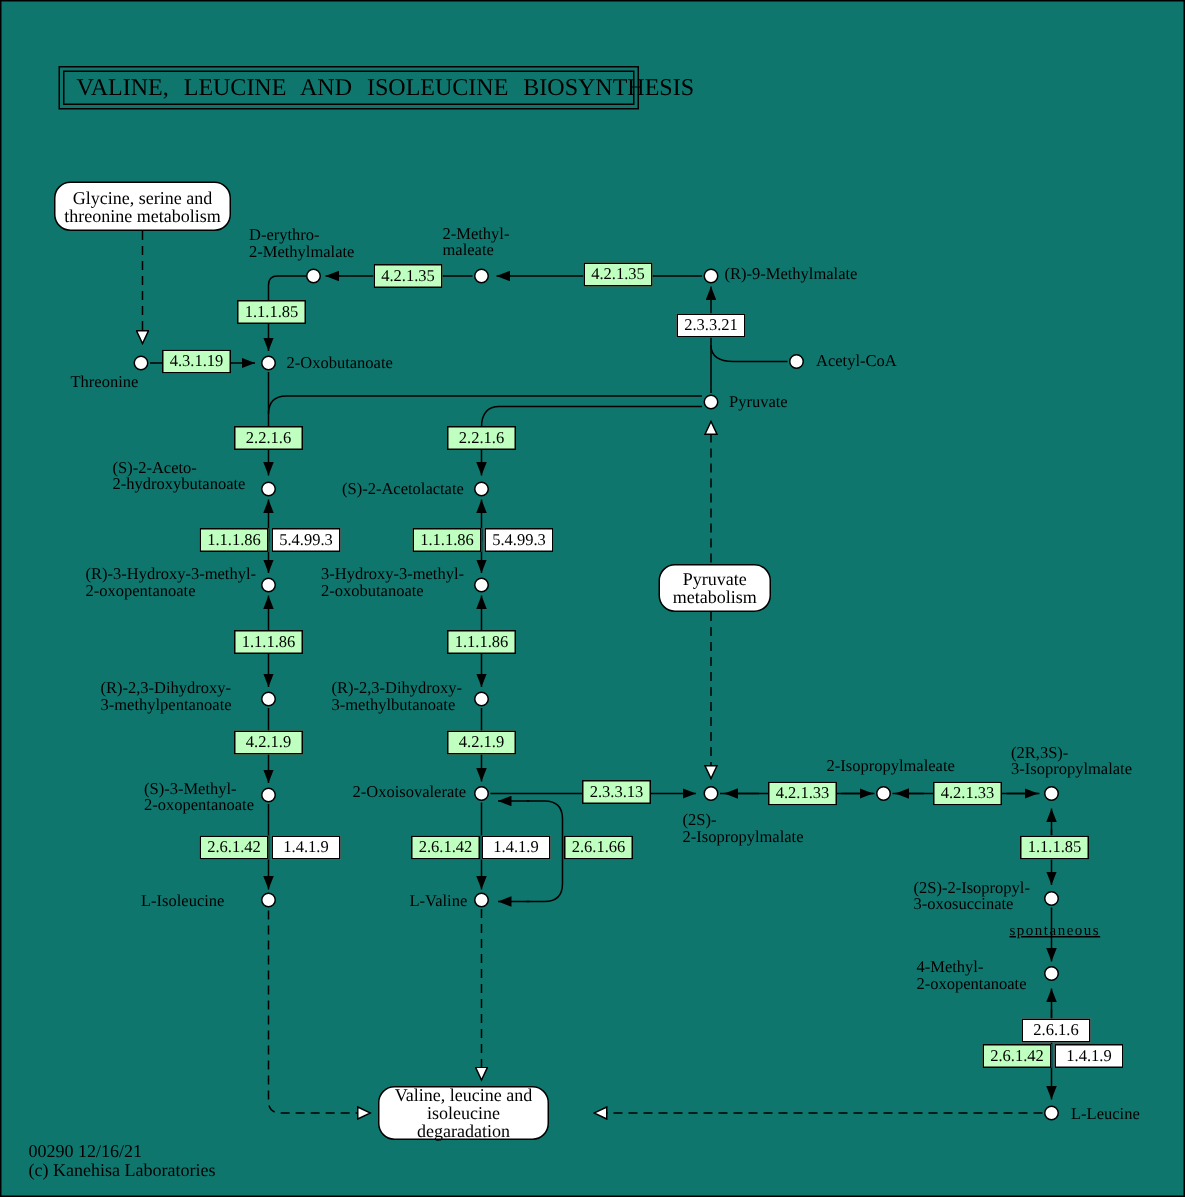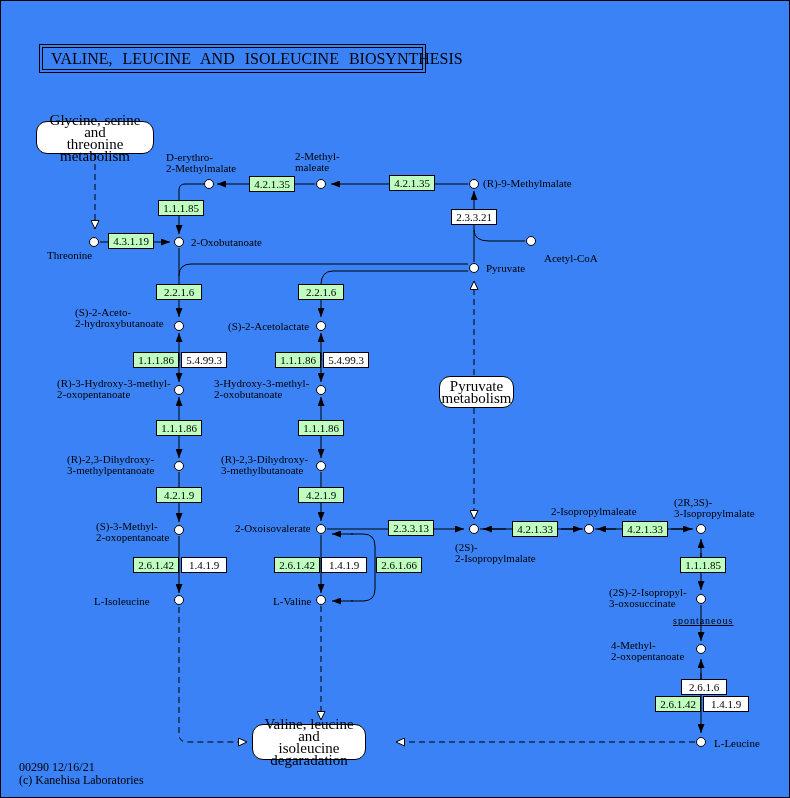--- a/index.html
+++ b/index.html
@@ -1,26 +1,26 @@
 <!DOCTYPE html>
 <html style="--enzyme-highlight: #BFFFBF; --enzyme-plain: #FFFFFF; --line: #000000; --background: #FFFFFF;"><head>
 <meta charset="utf-8">
 <style>
   html,body{margin:0;padding:0;background:#fff}
-  .canvas{position:relative;width:790px;height:798px;background:#3b82f6;border:1px solid #000;
+  .canvas{position:relative;width:790px;height:798px;background:#0f766e;border:1px solid #000;
           box-sizing:border-box;font-family:"Liberation Serif",serif;color:#000;overflow:hidden}
   svg.wires{position:absolute;left:0;top:0}
   .cl{position:absolute;font-size:11px;line-height:11px;white-space:pre-line}
   .cr{position:absolute;width:8px;height:8px;border:1.5px solid #000;border-radius:50%;
       background:#fff;transform:translate(-50%,-50%);box-sizing:content-box}
   .eb{position:absolute;width:46px;height:16px;border:1px solid #000;background:var(--enzyme-plain,#fff);
       font-size:11px;line-height:14px;text-align:center;transform:translate(-50%,-50%);box-sizing:border-box}
   .eb.g{background:var(--enzyme-highlight,#BFFFBF)}
   .mb{position:absolute;border:1px solid #000;border-radius:11px;background:#fff;display:flex;
-      align-items:center;justify-content:center;text-align:center;font-size:15px;line-height:12px;
+      align-items:center;justify-content:center;text-align:center;font-size:12px;line-height:12px;
       white-space:pre-line;box-sizing:border-box}
   .title-box{position:absolute;left:38px;top:43px;width:387px;height:29px;border:1px solid #000;box-sizing:border-box}
   .title-inner{position:absolute;inset:2px;border:1px solid #000;display:flex;align-items:center;
       padding-left:8px;font-size:16px;word-spacing:6px;white-space:nowrap}
   .spont{position:absolute;font-size:10px;letter-spacing:1px;text-decoration:underline}
   .footer{position:absolute;font-size:12px;line-height:13px}
 </style>
 </head>
 <body>
 
@@ -148,21 +148,21 @@
   <div class="cr" style="left:178px;top:599px"></div>
   <div class="cr" style="left:320px;top:599px"></div>
   <div class="cr" style="left:700px;top:741px"></div>
 
   <div class="cl" style="left:46px;top:249px">Threonine</div>
   <div class="cl" style="left:165px;top:151px">D-erythro-
 2-Methylmalate</div>
   <div class="cl" style="left:294px;top:150px">2-Methyl-
 maleate</div>
   <div class="cl" style="left:482px;top:177px">(R)-9-Methylmalate</div>
-  <div class="cl" style="left:543px;top:252px">Acetyl-CoA</div>
+  <div class="cl" style="left:543px;top:235px">Acetyl-CoA</div>
   <div class="cl" style="left:485px;top:262px">Pyruvate</div>
   <div class="cl" style="left:190px;top:236px">2-Oxobutanoate</div>
   <div class="cl" style="left:74px;top:306px">(S)-2-Aceto-
 2-hydroxybutanoate</div>
   <div class="cl" style="left:227px;top:320px">(S)-2-Acetolactate</div>
   <div class="cl" style="left:56px;top:377px">(R)-3-Hydroxy-3-methyl-
 2-oxopentanoate</div>
   <div class="cl" style="left:213px;top:377px">3-Hydroxy-3-methyl-
 2-oxobutanoate</div>
   <div class="cl" style="left:66px;top:453px">(R)-2,3-Dihydroxy-

